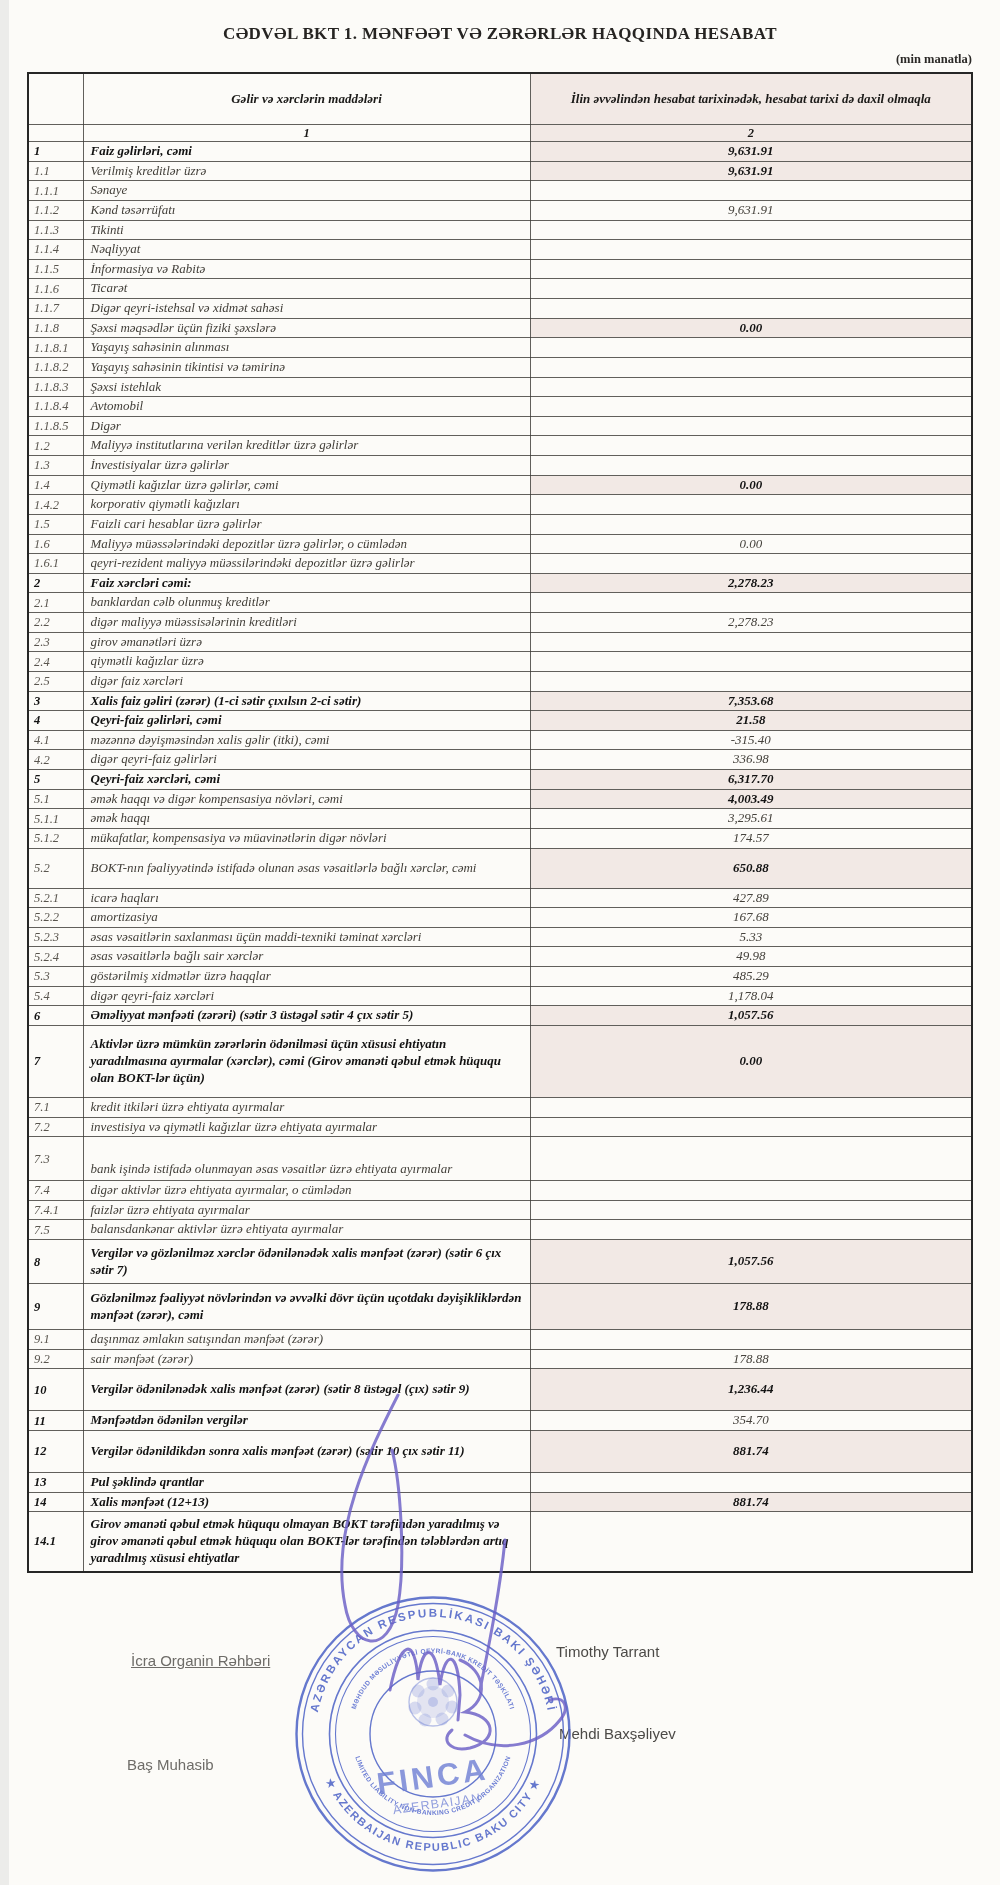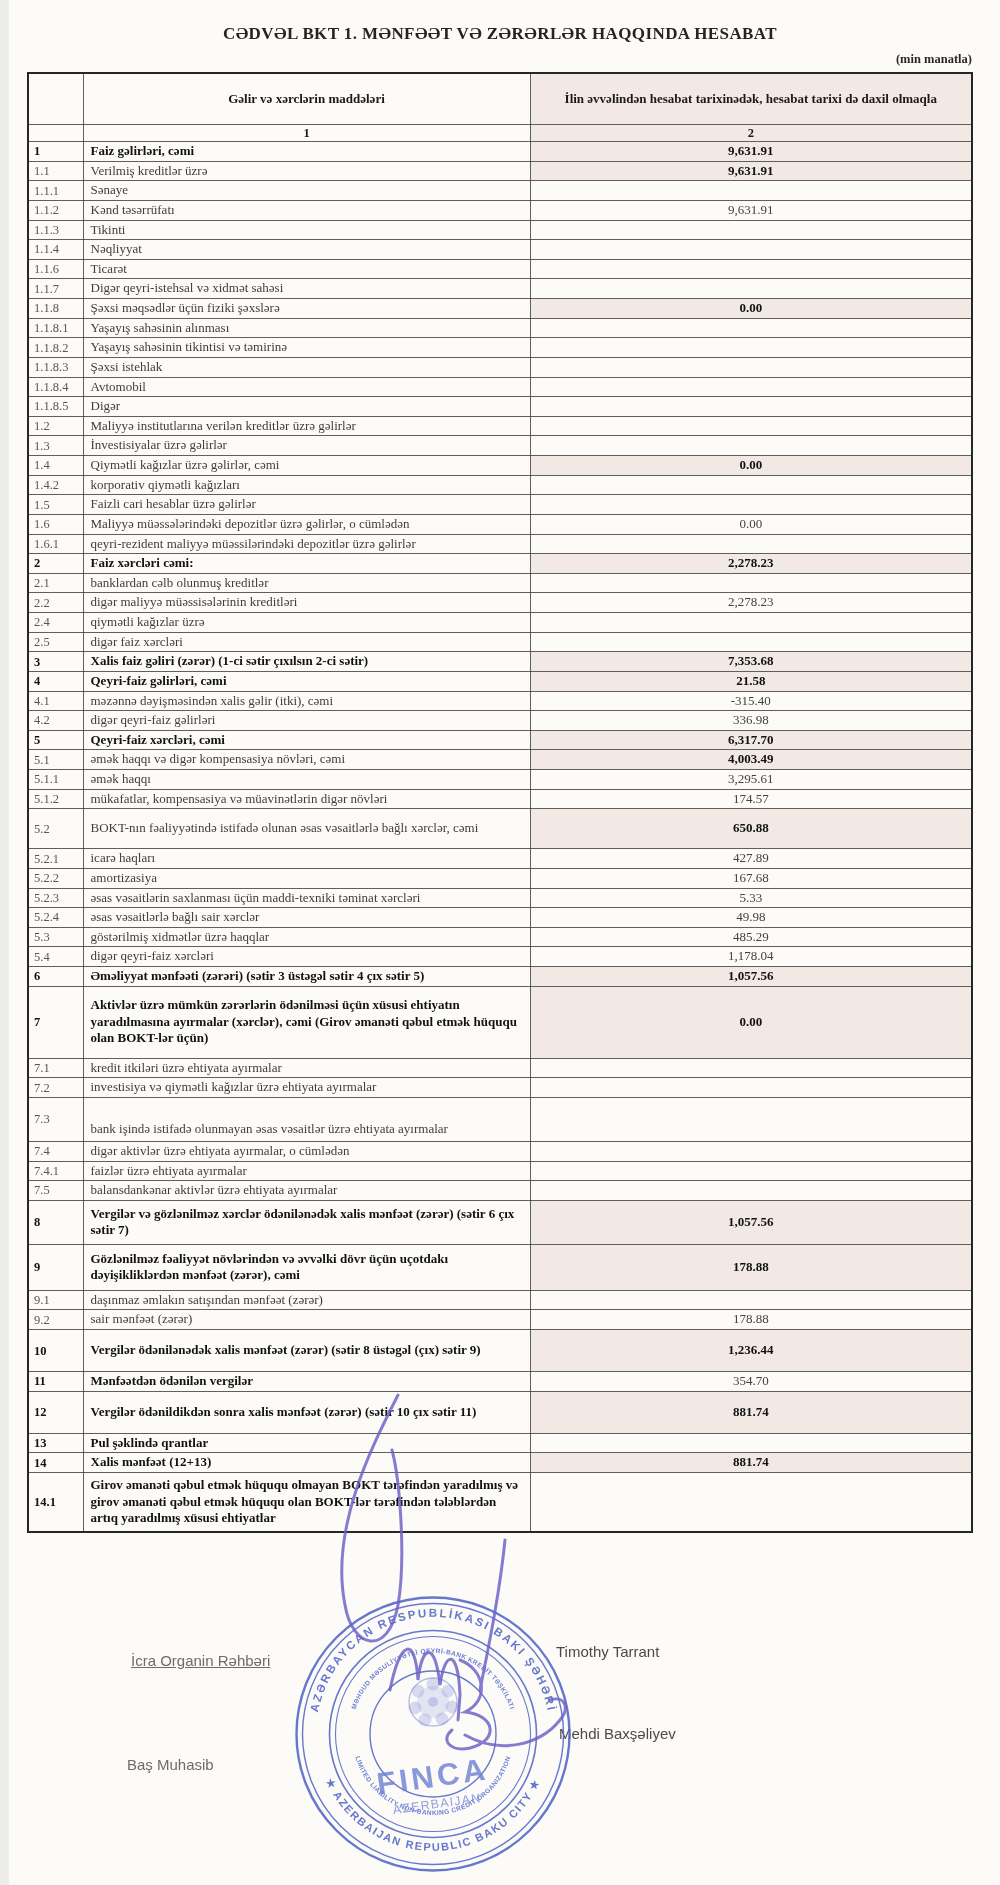--- a/index.html
+++ b/index.html
@@ -5,21 +5,21 @@
   html,body{margin:0;padding:0;background:#e9e8e5;}
   .page{position:relative;width:1000px;height:1885px;background:#fcfbf8;overflow:hidden;
         font-family:"Liberation Serif",serif;}
   .page::before{content:"";position:absolute;left:0;top:0;width:9px;height:100%;
         background:#ececea;}
   .title{position:absolute;top:24px;left:0;width:100%;text-align:center;
         font-size:17px;font-weight:bold;letter-spacing:.4px;color:#262422;}
   .unit-note{position:absolute;top:52px;right:28px;font-size:12.5px;font-weight:bold;color:#2b2927;}
   table.report{position:absolute;top:72px;left:27px;width:944px;border-collapse:collapse;
         table-layout:fixed;font-size:13px;line-height:1.28;}
-  table.report{border:2px solid #262626;}
+  table.report{border:2px solid #262626;font-style:italic;}
   table.report td, table.report th{border:1px solid rgba(62,60,56,.82);overflow:hidden;
         vertical-align:middle;}
   th.hdr{height:46px;font-size:13px;font-weight:bold;color:#1b1a18;text-align:center;
         padding:2px 10px;}
   tr.idx th{height:15px;font-size:12.5px;font-weight:bold;color:#1b1a18;text-align:center;padding:0;}
   td.c-no{padding:1px 2px 1px 5px;color:#5a564f;font-size:12.5px;}
   td.c-lab{padding:1px 5px 1px 7px;color:#413e38;}
   td.c-val{text-align:center;color:#45423c;font-size:13px;}
   .b{font-weight:bold;color:#121212 !important;}
   .tint{background:#f2e9e5;}
@@ -86,20 +86,25 @@
           <td class="c-no">1.1.3</td>
           <td class="c-lab">Tikinti</td>
           <td class="c-val"></td>
         </tr>
         <tr class="body-row">
           <td class="c-no">1.1.4</td>
           <td class="c-lab">Nəqliyyat</td>
           <td class="c-val"></td>
         </tr>
         <tr class="body-row">
+          <td class="c-no">1.1.5</td>
+          <td class="c-lab">İnformasiya və Rabitə</td>
+          <td class="c-val"></td>
+        </tr>
+        <tr class="body-row">
           <td class="c-no">1.1.6</td>
           <td class="c-lab">Ticarət</td>
           <td class="c-val"></td>
         </tr>
         <tr class="body-row">
           <td class="c-no">1.1.7</td>
           <td class="c-lab">Digər qeyri-istehsal və xidmət sahəsi</td>
           <td class="c-val"></td>
         </tr>
         <tr class="body-row">
@@ -174,20 +179,25 @@
         </tr>
         <tr class="body-row">
           <td class="c-no">2.1</td>
           <td class="c-lab">banklardan cəlb olunmuş kreditlər</td>
           <td class="c-val"></td>
         </tr>
         <tr class="body-row">
           <td class="c-no">2.2</td>
           <td class="c-lab">digər maliyyə müəssisələrinin kreditləri</td>
           <td class="c-val">2,278.23</td>
+        </tr>
+        <tr class="body-row">
+          <td class="c-no">2.3</td>
+          <td class="c-lab">girov əmanətləri üzrə</td>
+          <td class="c-val"></td>
         </tr>
         <tr class="body-row">
           <td class="c-no">2.4</td>
           <td class="c-lab">qiymətli kağızlar üzrə</td>
           <td class="c-val"></td>
         </tr>
         <tr class="body-row">
           <td class="c-no">2.5</td>
           <td class="c-lab">digər faiz xərcləri</td>
           <td class="c-val"></td>

